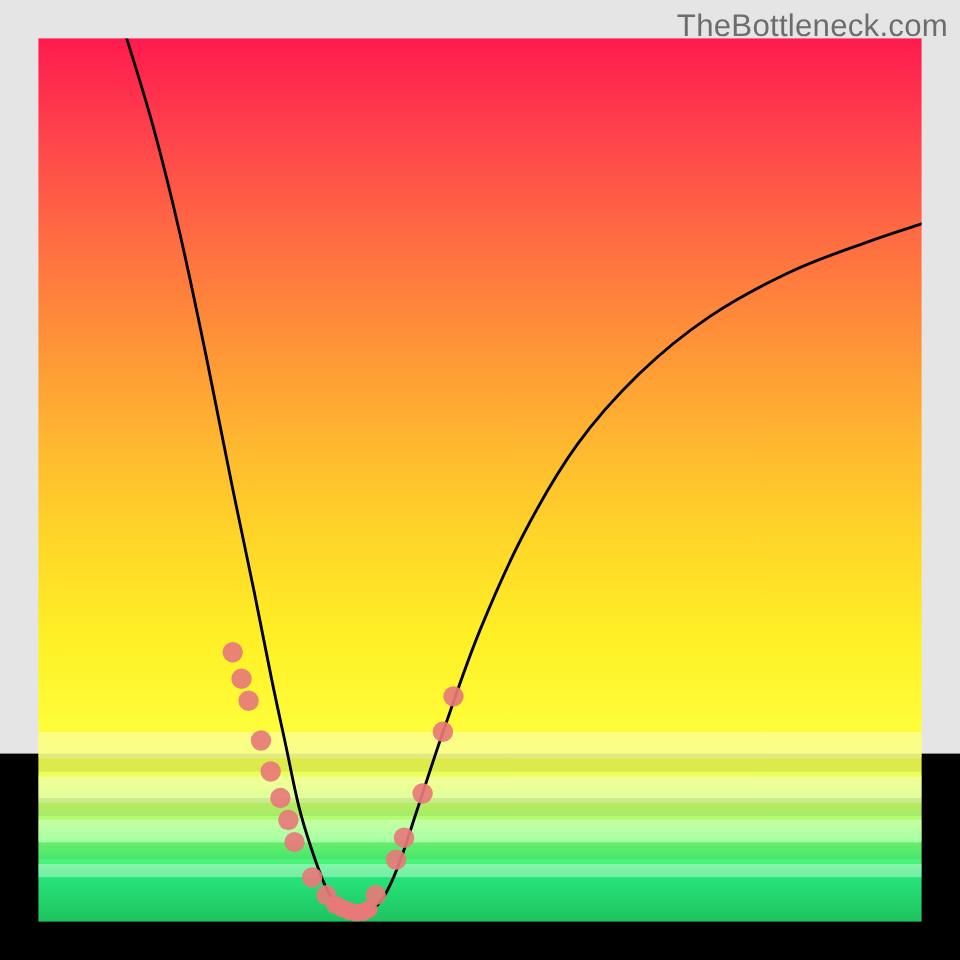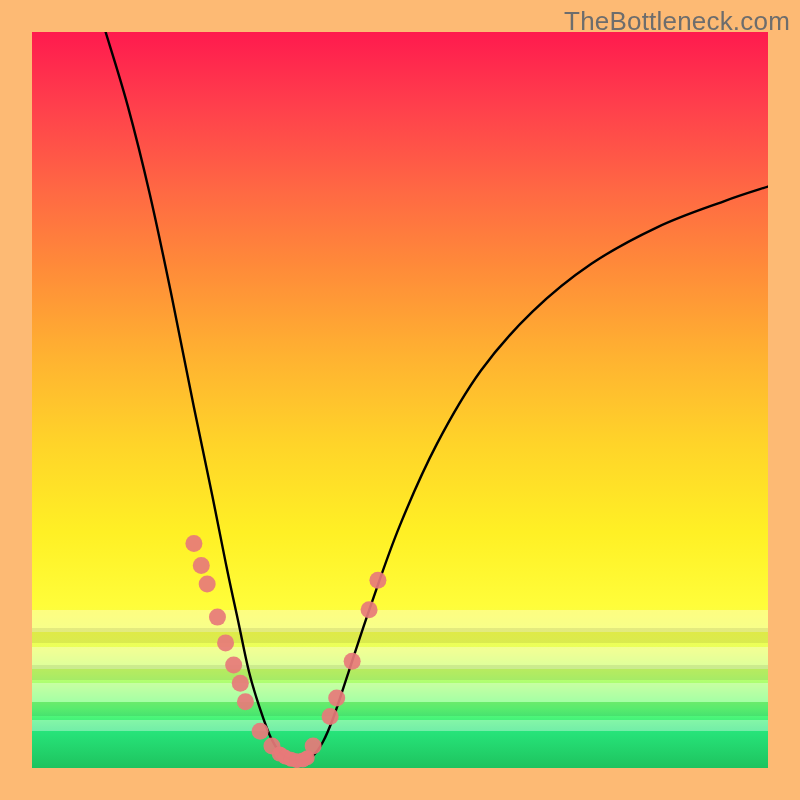--- a/index.html
+++ b/index.html
@@ -7,22 +7,22 @@
     padding: 0;
     width: 800px;
     height: 800px;
     background: #000;
     overflow: hidden;
     font-family: Arial, Helvetica, sans-serif;
   }
   .stage {
     position: relative;
     width: 800px;
-    height: 800px;
-    background: #fdba74;
+    height: 628px;
+    background: #e5e5e5;
   }
   .plot {
     position: absolute;
     left: 32px;
     top: 32px;
     width: 736px;
     height: 736px;
   }
   .gradient {
     position: absolute;

